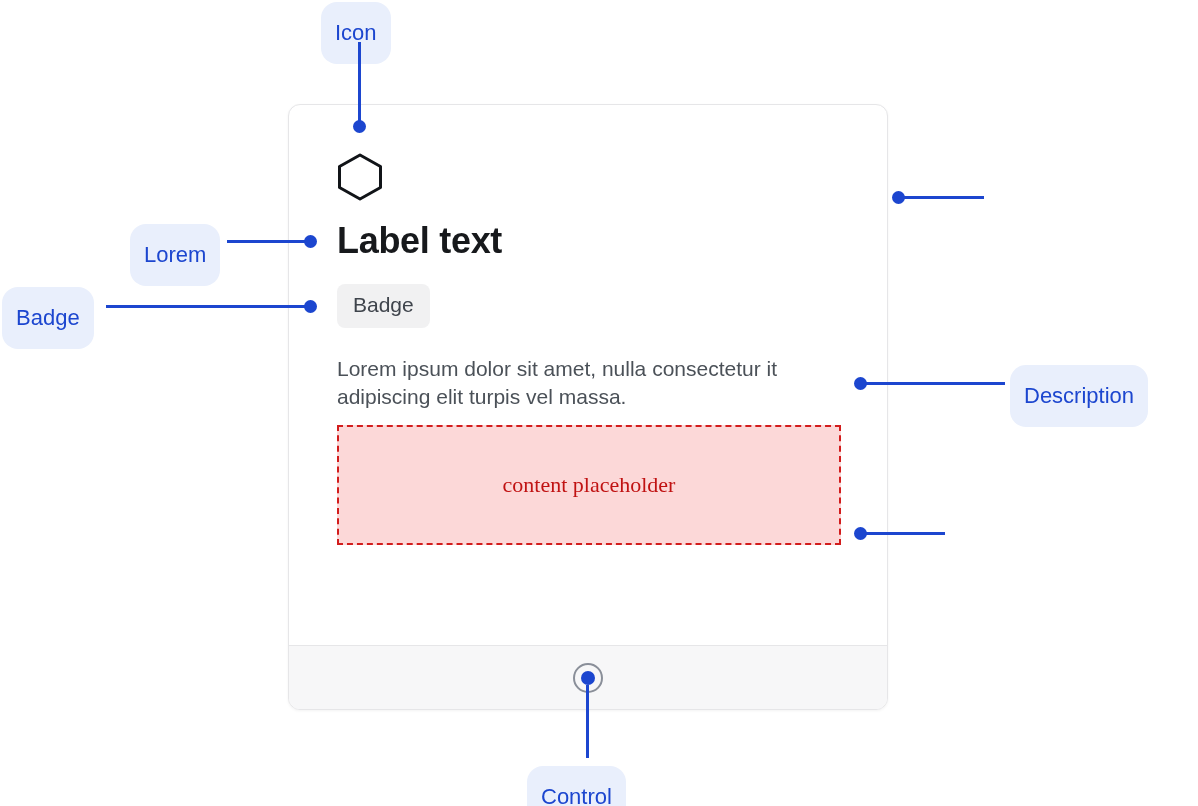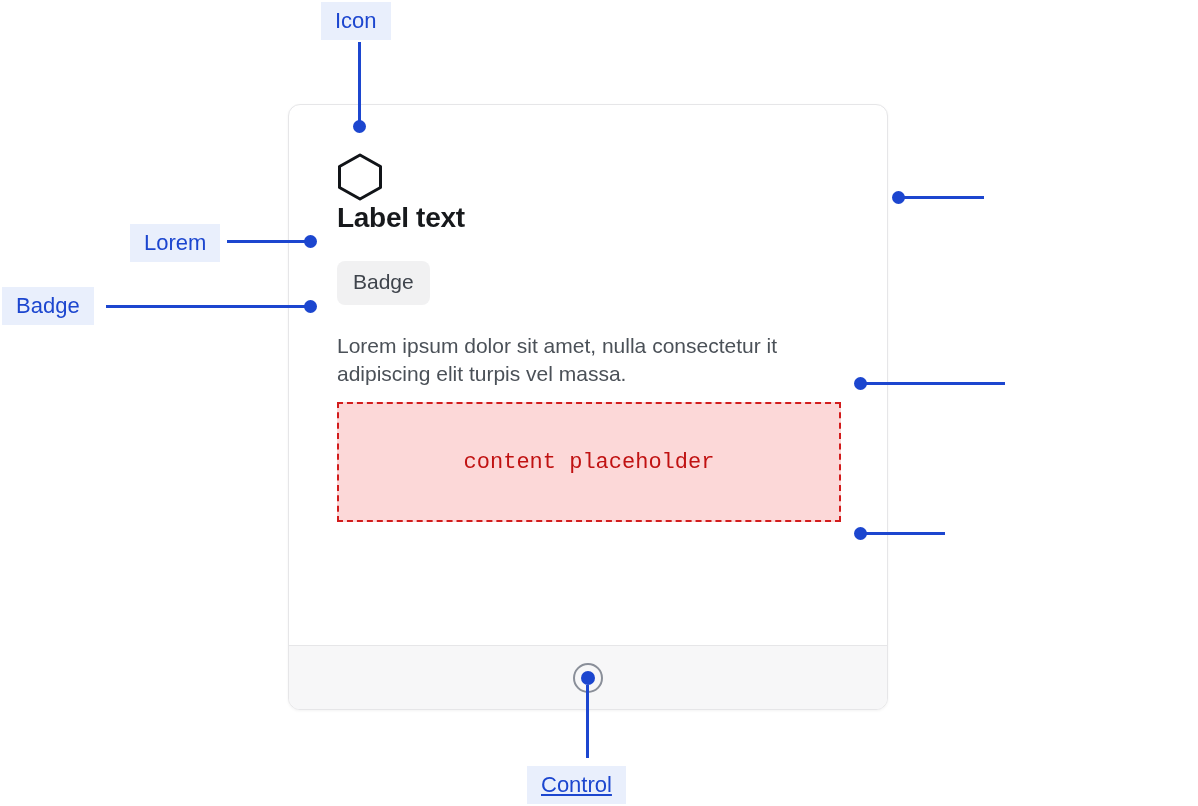--- a/index.html
+++ b/index.html
@@ -22,21 +22,22 @@
     background: #ffffff;
     border: 1px solid var(--card-border, #e6e6e8);
     border-radius: 12px;
     box-shadow: 0 1px 3px rgba(0,0,0,0.05);
   }
   .card-body { padding: 48px 48px 0 48px; }
 
   .hex-icon { display: block; width: 46px; height: 48px; }
 
   .card-label {
-    font-size: 28px;
+    margin-top: 23px;
+    font-size: 36px;
     line-height: 34px;
     font-weight: 700;
     letter-spacing: -0.3px;
     color: var(--heading-text, #17191c);
   }
 
   .badge {
     display: inline-block;
     margin-top: 26px;
     padding: 9px 16px 11px 16px;
@@ -59,21 +60,21 @@
     margin-top: 14px;
     width: 504px;
     height: 120px;
     background: var(--placeholder-bg, #fcd8d8);
     border: 2px dashed var(--placeholder-border, #d21c1c);
     display: flex;
     align-items: center;
     justify-content: center;
   }
   .placeholder span {
-    font-family: Liberation Mono, monospace;
+    font-family: Liberation Serif, serif;
     font-size: 22px;
     color: var(--placeholder-text, #c01212);
   }
 
   .card-footer {
     position: absolute;
     left: 0; right: 0; bottom: 0;
     height: 64px;
     background: var(--footer-bg, #f7f7f8);
     border-top: 1px solid var(--card-border, #e6e6e8);
@@ -86,23 +87,23 @@
     width: 30px; height: 30px;
     border: 2px solid var(--control-ring, #8a8f99);
     border-radius: 50%;
     background: transparent;
     cursor: pointer;
   }
 
   
   .pill {
     position: absolute;
-    padding: 6px 14px;
+    padding: 18px 14px;
     background: var(--pill-bg, #e9effc);
-    border-radius: 0;
+    border-radius: 16px;
     font-size: 22px;
     line-height: 26px;
     font-weight: 500;
     color: var(--accent-blue, #1c46cf);
     white-space: nowrap;
   }
 
   
   .line { position: absolute; background: var(--accent-blue, #1c46cf); }
   .dot {
@@ -174,20 +175,21 @@
 
   <div class="pill pill-badge">Badge</div>
   <div class="line line-badge"></div>
   <div class="dot dot-badge"></div>
 
   <div class="dot dot-card"></div>
   <div class="line line-card"></div>
 
   <div class="dot dot-desc"></div>
   <div class="line line-desc"></div>
+  <div class="pill pill-desc">Description</div>
 
   <div class="dot dot-custom"></div>
   <div class="line line-custom"></div>
 
   <div class="dot big dot-control"></div>
   <div class="line line-control"></div>
   <div class="pill pill-control">Control</div>
 
 </div>
 

